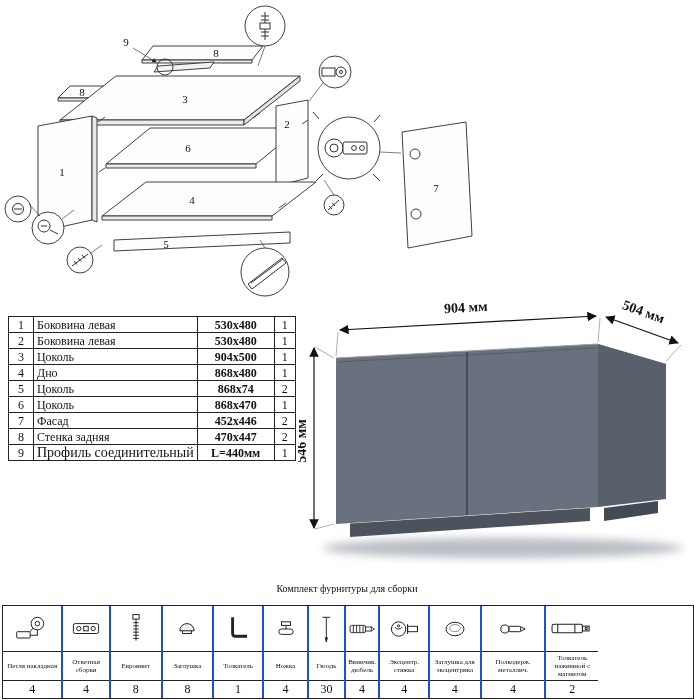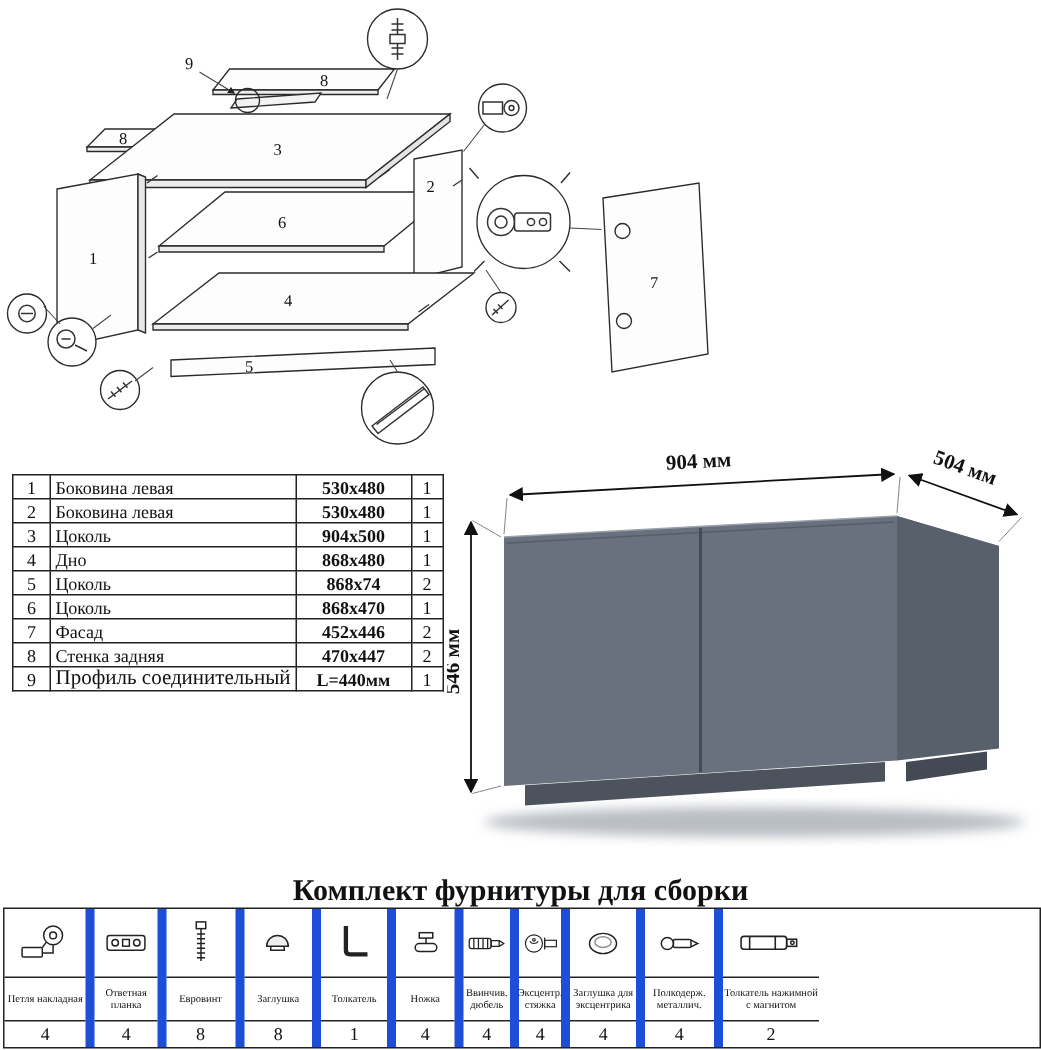--- a/index.html
+++ b/index.html
@@ -13,25 +13,25 @@
                   padding:0 3px;white-space:nowrap;}
   .col-num{width:18px;text-align:center;}
   .col-name{width:152px;}
   .col-size{width:70px;text-align:center;font-weight:bold;}
   .col-qty{width:14px;text-align:center;}
 
   .exploded{position:absolute;left:2px;top:2px;}
   .cabinet{position:absolute;left:298px;top:286px;}
 
   
-  .hw-title{position:absolute;left:0;top:583px;width:100%;text-align:center;font-size:20px;font-weight:bold;}
+  .hw-title{position:absolute;left:0;top:583px;width:100%;text-align:center;font-size:10px;}
   .hw-table{position:absolute;left:2px;top:605px;width:690px;display:grid;
             grid-template-columns:56fr 44fr 48fr 48fr 46fr 42fr 34fr 32fr 46fr 48fr 60fr 48fr 88fr;
             border:1px solid #222;}
-  .hw-col{border-right:6px solid #1d4ed8;display:flex;flex-direction:column;min-width:0;}
+  .hw-col{border-right:2px solid #1d4ed8;display:flex;flex-direction:column;min-width:0;}
   .hw-col:last-child{border-right:none;}
   .hw-icon{height:45px;display:flex;align-items:center;justify-content:center;}
   .hw-label{border-top:1px solid #222;height:26px;font-size:7px;line-height:8px;text-align:center;
             padding:1px;display:flex;align-items:center;justify-content:center;}
   .hw-qty{border-top:1px solid #222;height:17px;font-size:12px;display:flex;
           align-items:center;justify-content:center;}
 </style>
 </head>
 <body>
 
@@ -260,21 +260,21 @@
 
     <div class="hw-col">
       <div class="hw-icon">
         <svg width="36" height="38" viewBox="0 0 40 40" stroke="#222" stroke-width="1.1" fill="none">
           <rect x="6" y="14" width="28" height="11" rx="2"></rect>
           <circle cx="12" cy="19.5" r="2.4"></circle>
             <circle cx="28" cy="19.5" r="2.4"></circle>
           <rect x="17.5" y="17" width="5" height="5"></rect>
         </svg>
       </div>
-      <div class="hw-label">Ответная планка</div>
+      <div class="hw-label">Ответная сборки</div>
       <div class="hw-qty">4</div>
     </div>
 
     <div class="hw-col">
       <div class="hw-icon">
         <svg width="36" height="38" viewBox="0 0 40 40" stroke="#222" stroke-width="1.1" fill="none">
           <rect x="16.5" y="4" width="7" height="5"></rect>
           <path d="M20 9 v24 M17 13 h6 M17 16.5 h6 M17 20 h6 M17 23.5 h6 M17 27 h6 M17 30.5 h6"></path>
         </svg>
       </div>
@@ -308,20 +308,30 @@
         <svg width="36" height="38" viewBox="0 0 40 40" stroke="#222" stroke-width="1.1" fill="none">
           <rect x="15" y="12" width="10" height="4"></rect>
           <path d="M20 16 v4"></path>
           <rect x="12" y="20" width="16" height="6" rx="3"></rect>
         </svg>
       </div>
       <div class="hw-label">Ножка</div>
       <div class="hw-qty">4</div>
     </div>
 
+    <div class="hw-col">
+      <div class="hw-icon">
+        <svg width="36" height="38" viewBox="0 0 40 40" stroke="#222" stroke-width="1.1" fill="none">
+          <path d="M15.5 6.5 h9 M20 6.5 V30"></path>
+          <path d="M18.8 30 L20 35 L21.2 30 z" fill="#222"></path>
+        </svg>
+      </div>
+      <div class="hw-label">Гвоздь</div>
+      <div class="hw-qty">30</div>
+    </div>
 
 
     <div class="hw-col">
       <div class="hw-icon">
         <svg width="36" height="38" viewBox="0 0 40 40" stroke="#222" stroke-width="1.1" fill="none">
           <rect x="5" y="15.5" width="19" height="9" rx="2"></rect>
           <path d="M9 15.5 v9 M13 15.5 v9 M17 15.5 v9 M21 15.5 v9"></path>
           <rect x="24" y="17.5" width="7" height="5"></rect>
           <path d="M31 17.5 l4 2.5 -4 2.5"></path>
         </svg>

